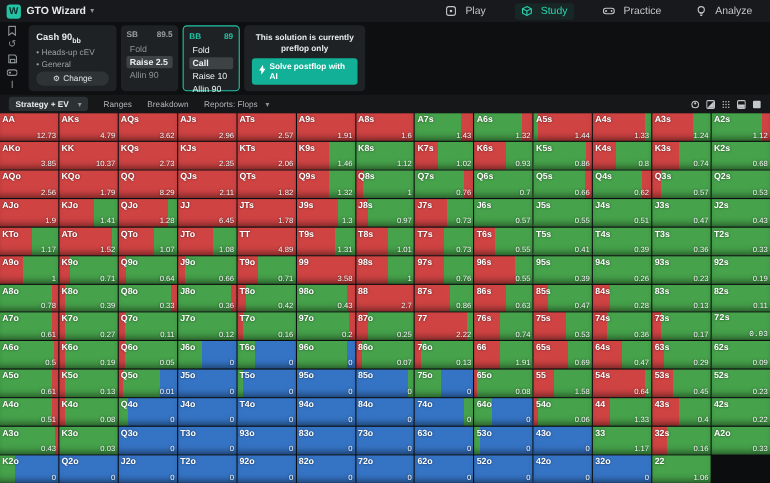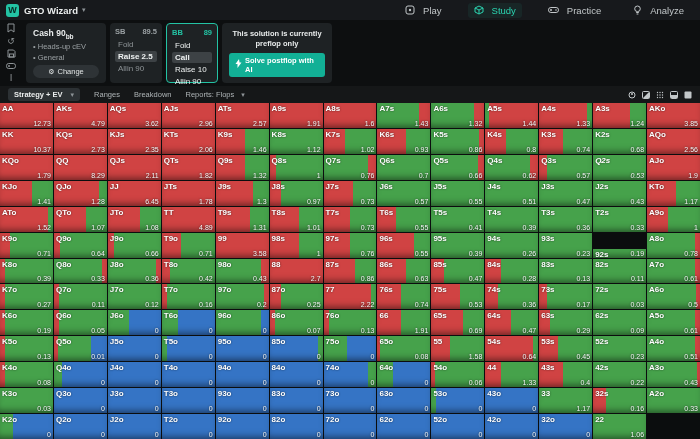--- a/index.html
+++ b/index.html
@@ -273,20 +273,24 @@
         <span class="e">1.44</span>
       </div>
       <div class="cell" style="background: linear-gradient(90deg, rgb(208, 67, 67) 0%, rgb(208, 67, 67) 90%, rgb(70, 162, 75) 90%, rgb(70, 162, 75) 100%);">
         <span class="h">A4s</span>
         <span class="e">1.33</span>
       </div>
       <div class="cell" style="background: linear-gradient(90deg, rgb(208, 67, 67) 0%, rgb(208, 67, 67) 70%, rgb(70, 162, 75) 70%, rgb(70, 162, 75) 100%);">
         <span class="h">A3s</span>
         <span class="e">1.24</span>
       </div>
+      <div class="cell" style="background: linear-gradient(90deg, rgb(70, 162, 75) 0%, rgb(70, 162, 75) 87%, rgb(208, 67, 67) 87%, rgb(208, 67, 67) 100%);">
+        <span class="h">A2s</span>
+        <span class="e">1.12</span>
+      </div>
       <div class="cell" style="background: linear-gradient(90deg, rgb(208, 67, 67) 0%, rgb(208, 67, 67) 100%);">
         <span class="h">AKo</span>
         <span class="e">3.85</span>
       </div>
       <div class="cell" style="background: linear-gradient(90deg, rgb(208, 67, 67) 0%, rgb(208, 67, 67) 100%);">
         <span class="h">KK</span>
         <span class="e">10.37</span>
       </div>
       <div class="cell" style="background: linear-gradient(90deg, rgb(208, 67, 67) 0%, rgb(208, 67, 67) 100%);">
         <span class="h">KQs</span>
@@ -373,21 +377,21 @@
         <span class="e">0.66</span>
       </div>
       <div class="cell" style="background: linear-gradient(90deg, rgb(70, 162, 75) 0%, rgb(70, 162, 75) 85%, rgb(208, 67, 67) 85%, rgb(208, 67, 67) 100%);">
         <span class="h">Q4s</span>
         <span class="e">0.62</span>
       </div>
       <div class="cell" style="background: linear-gradient(90deg, rgb(208, 67, 67) 0%, rgb(208, 67, 67) 15%, rgb(70, 162, 75) 15%, rgb(70, 162, 75) 100%);">
         <span class="h">Q3s</span>
         <span class="e">0.57</span>
       </div>
-      <div class="cell" style="background: linear-gradient(90deg, rgb(70, 162, 75) 0%, rgb(70, 162, 75) 100%); font-style: italic;">
+      <div class="cell" style="background: linear-gradient(90deg, rgb(70, 162, 75) 0%, rgb(70, 162, 75) 100%);">
         <span class="h">Q2s</span>
         <span class="e">0.53</span>
       </div>
       <div class="cell" style="background: linear-gradient(90deg, rgb(208, 67, 67) 0%, rgb(208, 67, 67) 100%);">
         <span class="h">AJo</span>
         <span class="e">1.9</span>
       </div>
       <div class="cell" style="background: linear-gradient(90deg, rgb(208, 67, 67) 0%, rgb(208, 67, 67) 60%, rgb(70, 162, 75) 60%, rgb(70, 162, 75) 100%);">
         <span class="h">KJo</span>
         <span class="e">1.41</span>
@@ -529,21 +533,21 @@
         <span class="e">0.39</span>
       </div>
       <div class="cell" style="background: linear-gradient(90deg, rgb(70, 162, 75) 0%, rgb(70, 162, 75) 100%);">
         <span class="h">94s</span>
         <span class="e">0.26</span>
       </div>
       <div class="cell" style="background: linear-gradient(90deg, rgb(70, 162, 75) 0%, rgb(70, 162, 75) 100%);">
         <span class="h">93s</span>
         <span class="e">0.23</span>
       </div>
-      <div class="cell" style="background: linear-gradient(90deg, rgb(70, 162, 75) 0%, rgb(70, 162, 75) 100%); margin-top: 16px;">
+      <div class="cell" style="background: linear-gradient(90deg, rgb(70, 162, 75) 0%, rgb(70, 162, 75) 100%);">
         <span class="h">92s</span>
         <span class="e">0.19</span>
       </div>
       <div class="cell" style="background: linear-gradient(90deg, rgb(70, 162, 75) 0%, rgb(70, 162, 75) 90%, rgb(208, 67, 67) 90%, rgb(208, 67, 67) 100%);">
         <span class="h">A8o</span>
         <span class="e">0.78</span>
       </div>
       <div class="cell" style="background: linear-gradient(90deg, rgb(208, 67, 67) 0%, rgb(208, 67, 67) 10%, rgb(70, 162, 75) 10%, rgb(70, 162, 75) 100%);">
         <span class="h">K8o</span>
         <span class="e">0.39</span>
@@ -633,21 +637,21 @@
         <span class="e">0.53</span>
       </div>
       <div class="cell" style="background: linear-gradient(90deg, rgb(208, 67, 67) 0%, rgb(208, 67, 67) 25%, rgb(70, 162, 75) 25%, rgb(70, 162, 75) 100%);">
         <span class="h">74s</span>
         <span class="e">0.36</span>
       </div>
       <div class="cell" style="background: linear-gradient(90deg, rgb(208, 67, 67) 0%, rgb(208, 67, 67) 15%, rgb(70, 162, 75) 15%, rgb(70, 162, 75) 100%);">
         <span class="h">73s</span>
         <span class="e">0.17</span>
       </div>
-      <div class="cell" style="background: linear-gradient(90deg, rgb(70, 162, 75) 0%, rgb(70, 162, 75) 100%);">
+      <div class="cell" style="background: linear-gradient(90deg, rgb(70, 162, 75) 0%, rgb(70, 162, 75) 100%); font-family: Liberation Mono, monospace;">
         <span class="h">72s</span>
         <span class="e">0.03</span>
       </div>
       <div class="cell" style="background: linear-gradient(90deg, rgb(70, 162, 75) 0%, rgb(70, 162, 75) 92%, rgb(208, 67, 67) 92%, rgb(208, 67, 67) 100%);">
         <span class="h">A6o</span>
         <span class="e">0.5</span>
       </div>
       <div class="cell" style="background: linear-gradient(90deg, rgb(208, 67, 67) 0%, rgb(208, 67, 67) 10%, rgb(70, 162, 75) 10%, rgb(70, 162, 75) 100%);">
         <span class="h">K6o</span>
         <span class="e">0.19</span>
@@ -806,24 +810,20 @@
       </div>
       <div class="cell" style="background: linear-gradient(90deg, rgb(70, 162, 75) 0%, rgb(70, 162, 75) 100%);">
         <span class="h">K3o</span>
         <span class="e">0.03</span>
       </div>
       <div class="cell" style="background: linear-gradient(90deg, rgb(53, 116, 197) 0%, rgb(53, 116, 197) 100%);">
         <span class="h">Q3o</span>
         <span class="e">0</span>
       </div>
       <div class="cell" style="background: linear-gradient(90deg, rgb(53, 116, 197) 0%, rgb(53, 116, 197) 100%);">
-        <span class="h">J3o</span>
-        <span class="e">0</span>
-      </div>
-      <div class="cell" style="background: linear-gradient(90deg, rgb(53, 116, 197) 0%, rgb(53, 116, 197) 100%);">
         <span class="h">T3o</span>
         <span class="e">0</span>
       </div>
       <div class="cell" style="background: linear-gradient(90deg, rgb(53, 116, 197) 0%, rgb(53, 116, 197) 100%);">
         <span class="h">93o</span>
         <span class="e">0</span>
       </div>
       <div class="cell" style="background: linear-gradient(90deg, rgb(53, 116, 197) 0%, rgb(53, 116, 197) 100%);">
         <span class="h">83o</span>
         <span class="e">0</span>

